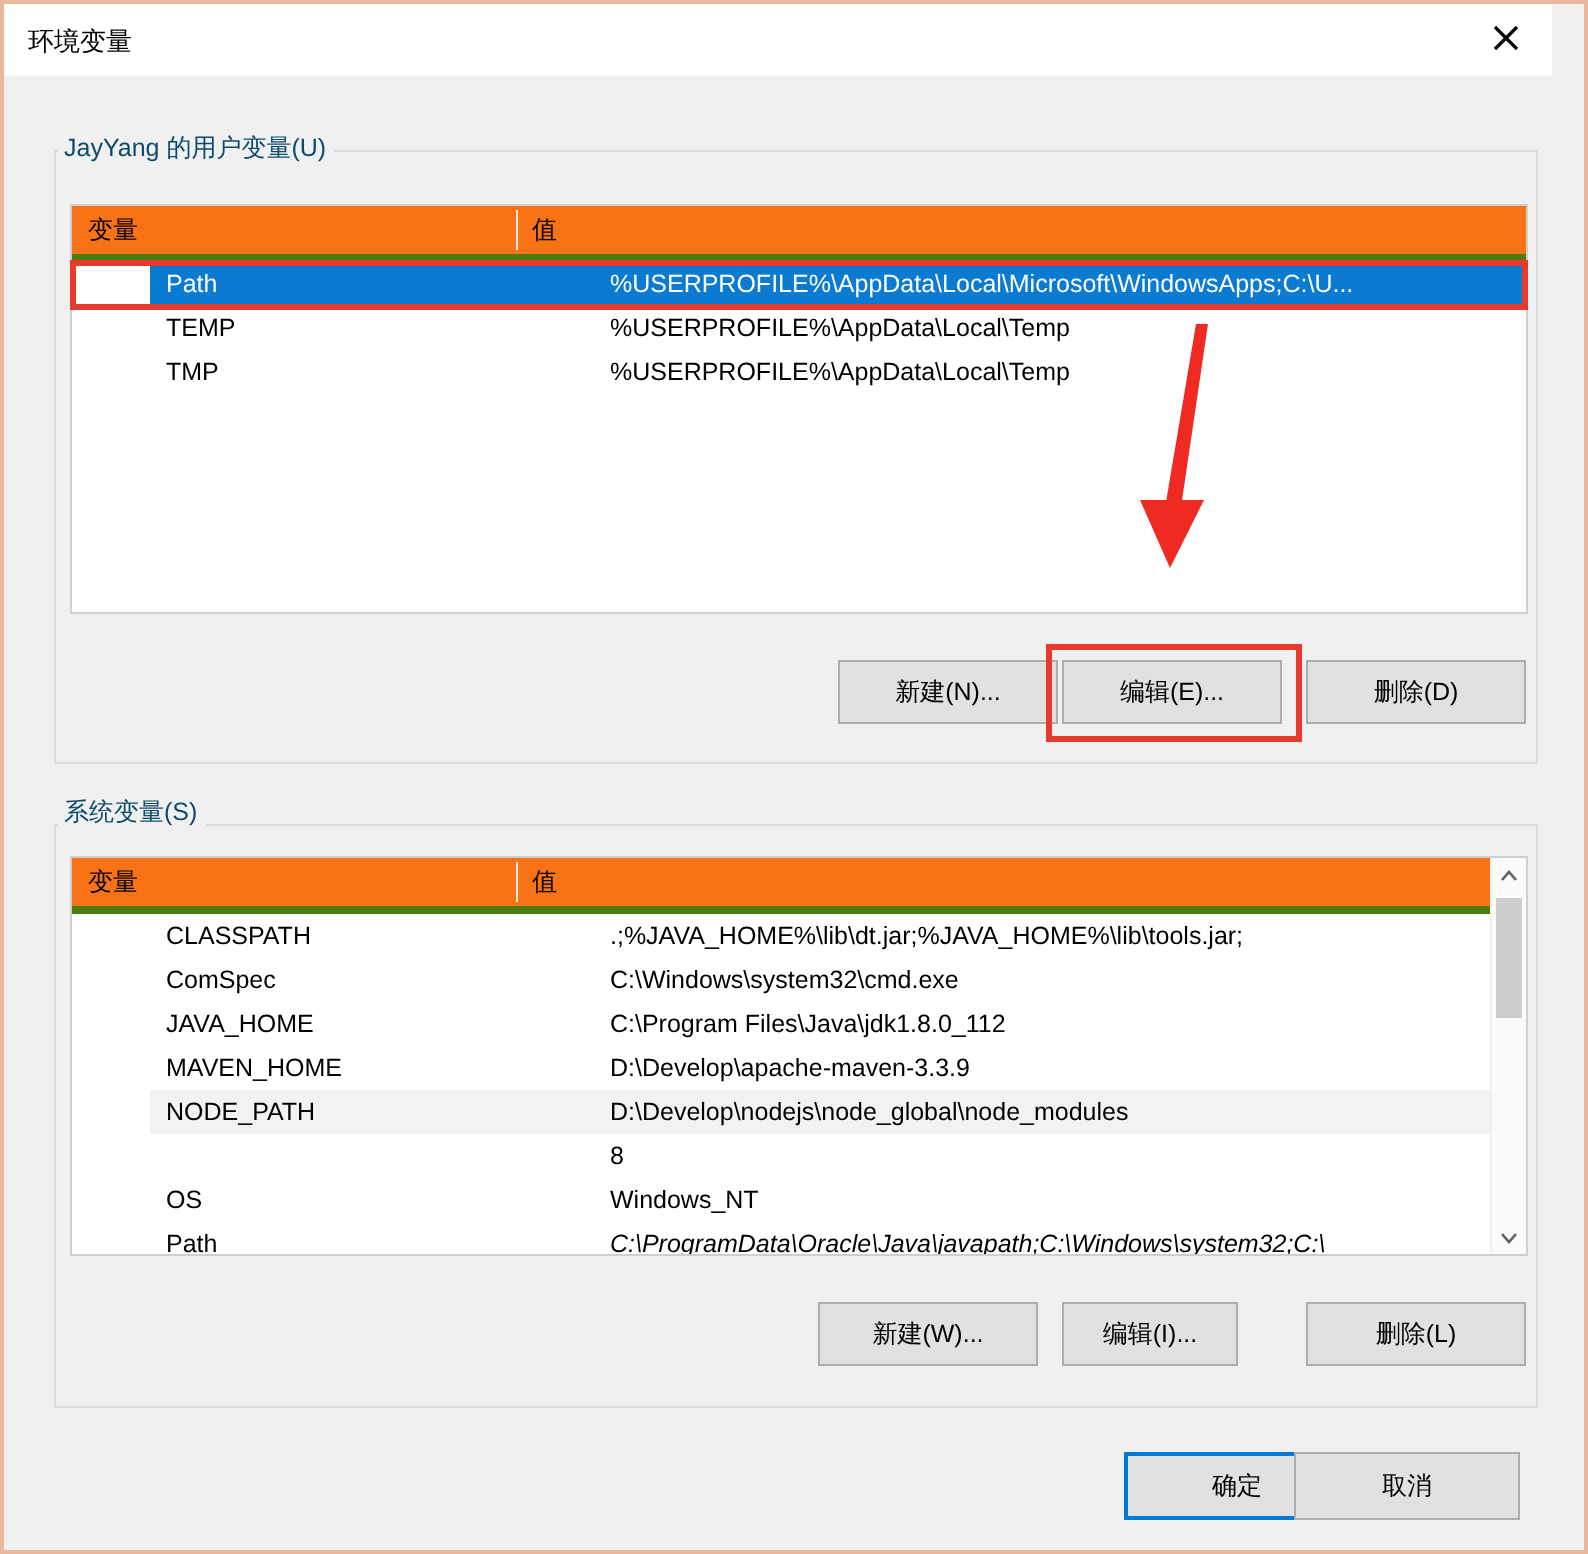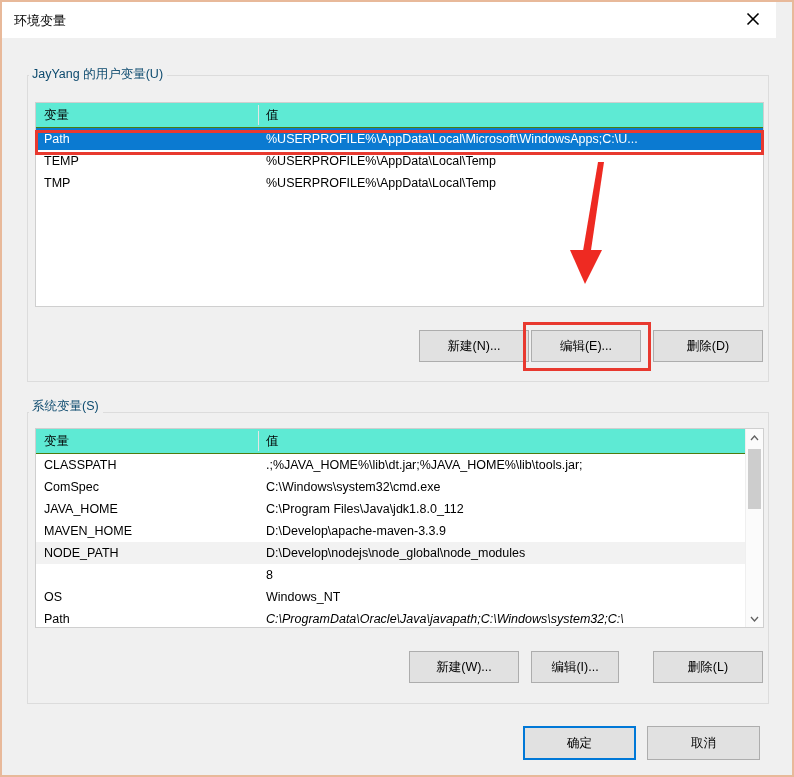--- a/index.html
+++ b/index.html
@@ -73,39 +73,40 @@
   .listview {
     position: absolute;
     background: #ffffff;
     border: 1px solid #cfcfcf;
     box-sizing: border-box;
     overflow: hidden;
   }
   .lv-header {
     position: relative;
     height: 24px;
-    background: #5eead4;
-    border-bottom: 1px solid #4d7c0f;
+    background: #f97316;
+    border-bottom: 4px solid #4d7c0f;
   }
   .lv-col {
     position: absolute;
     top: 4px;
     font-size: 12.5px;
     color: #000;
     white-space: nowrap;
   }
   .lv-col-sep {
     position: absolute;
     top: 2px;
     width: 1px;
     height: 20px;
     background: #e5e5e5;
   }
   .lv-rows {
     position: relative;
+    padding-left: 39px;
   }
   .lv-row {
     position: relative;
     height: 22px;
     line-height: 22px;
     white-space: nowrap;
     overflow: hidden;
   }
   .lv-row.selected {
     background: #0b7ad1;
@@ -171,20 +172,21 @@
     color: #000;
     display: flex;
     align-items: center;
     justify-content: center;
     cursor: default;
     white-space: nowrap;
   }
   .btn.default {
     border: 2px solid #0078d7;
     background: #e1e1e1;
+    margin-left: 39px;
   }
 
   
   .annot-box {
     position: absolute;
     border: 3px solid #e8392f;
     box-sizing: border-box;
     pointer-events: none;
   }
   .annot-arrow {

